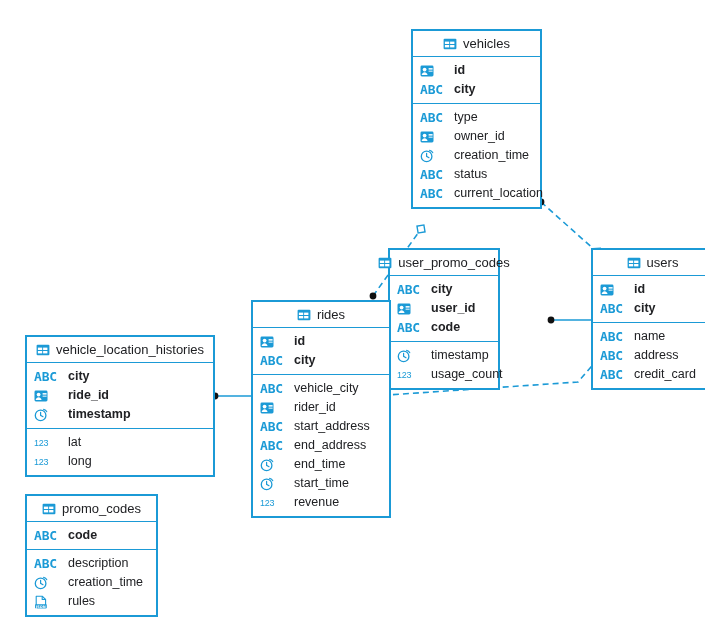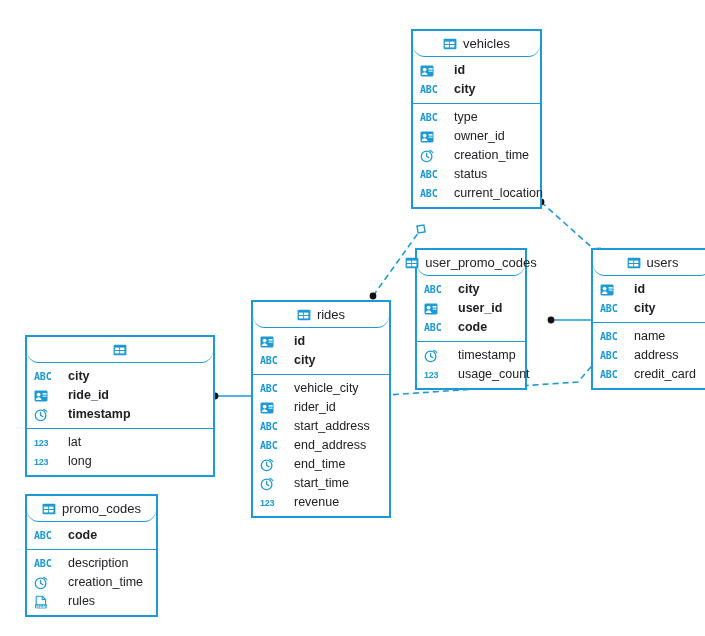--- a/index.html
+++ b/index.html
@@ -24,21 +24,20 @@
   .tbl-header{
     height:26px;
     display:flex;
     align-items:center;
     justify-content:center;
     gap:6px;
     border-bottom:1.5px solid #1b9ad6;
     background:#ffffff;
     box-sizing:border-box;
     padding:0 6px;
-    border-radius:12px;
   }
   .tbl-title{
     font-size:13px;
     color:#202124;
     line-height:1;
     white-space:nowrap;
   }
   .sect{
     padding:4px 0 4px 0;
     box-sizing:border-box;
@@ -63,31 +62,31 @@
   
   .ico{
     width:14px;height:14px;
     flex:0 0 14px;
     display:block;
     position:relative;
   }
   .ico svg{display:block;width:14px;height:14px;}
 
   .ico-abc{
-    font-size:10px;
+    font-size:13px;
     font-weight:bold;
     color:#1b9ad6;
     letter-spacing:-0.2px;
     font-family:"DejaVu Sans Mono", monospace;
     line-height:14px;
     text-align:left;
   }
   .ico-123{
     font-size:9px;
-    font-weight:bold;
+    font-weight:normal;
     color:#1b9ad6;
     font-family:"Liberation Sans", sans-serif;
     line-height:14px;
     letter-spacing:-0.3px;
   }
 </style>
 </head>
 <body>
 
 <div id="canvas">
@@ -180,21 +179,21 @@
           <div class="row">
             <span class="ico ico-abc">ABC</span>
             <span class="lbl">status</span>
           </div>
           <div class="row">
             <span class="ico ico-abc">ABC</span>
             <span class="lbl">current_location</span>
           </div>
         </div>
       </div>
-      <div class="table-node" style="left: 415px; top: 248px; width: 112px;">
+      <div class="table-node" style="left: 388px; top: 248px; width: 112px;">
         <div class="tbl-header">
           <span class="ico">
             <svg viewBox="0 0 14 14">
               <rect x="0.6" y="1.8" width="12.8" height="10.4" rx="1" fill="#1b9ad6"></rect>
               <rect x="1.9" y="4.6" width="4.3" height="2.4" fill="#ffffff"></rect>
               <rect x="7.1" y="4.6" width="4.3" height="2.4" fill="#ffffff"></rect>
               <rect x="1.9" y="8.0" width="4.3" height="2.4" fill="#ffffff"></rect>
               <rect x="7.1" y="8.0" width="4.3" height="2.4" fill="#ffffff"></rect>
             </svg>
           </span>
@@ -371,20 +370,21 @@
         <div class="tbl-header">
           <span class="ico">
             <svg viewBox="0 0 14 14">
               <rect x="0.6" y="1.8" width="12.8" height="10.4" rx="1" fill="#1b9ad6"></rect>
               <rect x="1.9" y="4.6" width="4.3" height="2.4" fill="#ffffff"></rect>
               <rect x="7.1" y="4.6" width="4.3" height="2.4" fill="#ffffff"></rect>
               <rect x="1.9" y="8.0" width="4.3" height="2.4" fill="#ffffff"></rect>
               <rect x="7.1" y="8.0" width="4.3" height="2.4" fill="#ffffff"></rect>
             </svg>
           </span>
+          <span class="tbl-title">vehicle_location_histories</span>
         </div>
         <div class="sect keys">
           <div class="row key">
             <span class="ico ico-abc">ABC</span>
             <span class="lbl">city</span>
           </div>
           <div class="row key">
             <span class="ico">
               <svg viewBox="0 0 14 14">
                 <rect x="0.5" y="1.5" width="13" height="11" rx="1.4" fill="#1b9ad6"></rect>

